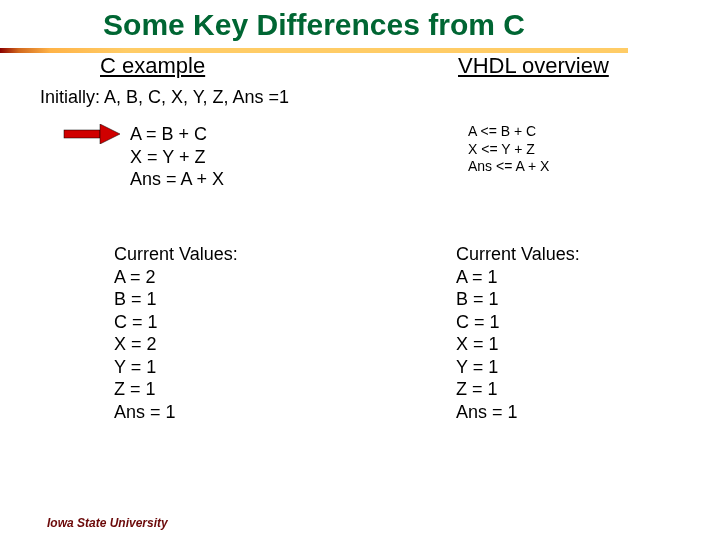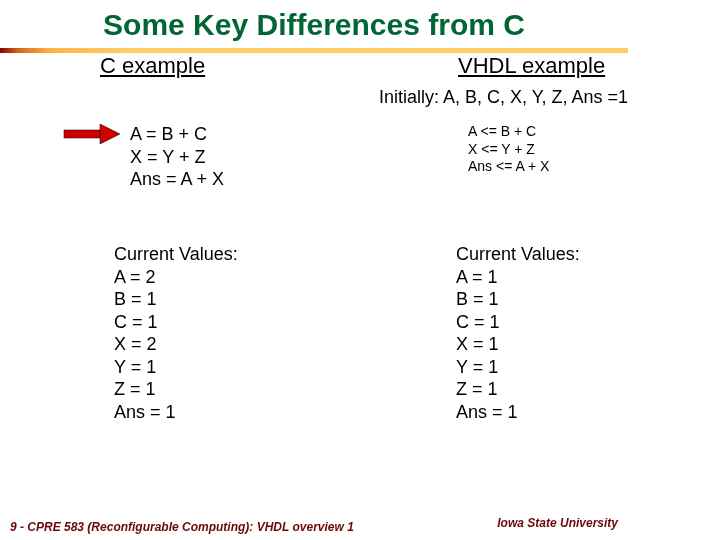--- a/index.html
+++ b/index.html
@@ -48,21 +48,21 @@
     top: 0px;
     font-size: 22px;
     text-decoration: underline;
     font-weight: normal;
   }
   .initially {
     position: absolute;
     left: 0;
     right: 0;
     top: 34px;
-    text-align: right;
+    text-align: left;
     font-size: 18px;
     margin-left: 40px;
   }
   .code-left {
     position: absolute;
     left: 130px;
     top: 70px;
     font-size: 18px;
     line-height: 1.25;
   }
@@ -120,21 +120,21 @@
 </style>
 </head>
 <body>
 <div class="slide">
 
   <div class="title">Some Key Differences from C</div>
   <div class="orange-line"></div>
 
   <div class="content">
     <div class="col-head-left">C example</div>
-    <div class="col-head-right">VHDL example</div>
+    <div class="col-head-right">VHDL overview</div>
     <div class="initially">Initially: A, B, C, X, Y, Z, Ans =1</div>
 
     <svg class="red-arrow" viewBox="0 0 58 20">
       <rect x="2" y="6" width="36" height="8" fill="#d00000" stroke="#000" stroke-width="0.5"></rect>
       <polygon points="38,0 58,10 38,20" fill="#d00000" stroke="#000" stroke-width="0.5"></polygon>
     </svg>
 
     <pre class="code-left pre">A = B + C
 X = Y + Z
 Ans = A + X</pre>
@@ -154,16 +154,15 @@
 A = 1
 B = 1
 C = 1
 X = 1
 Y = 1
 Z = 1
 Ans = 1</pre>
   </div>
 
   <div class="footer">
-    <span>9 - CPRE 583 (Reconfigurable Computing):  VHDL overview 1</span>
     <span class="footer-right">Iowa State University</span>
   </div>
 </div>
 
 </body></html>

